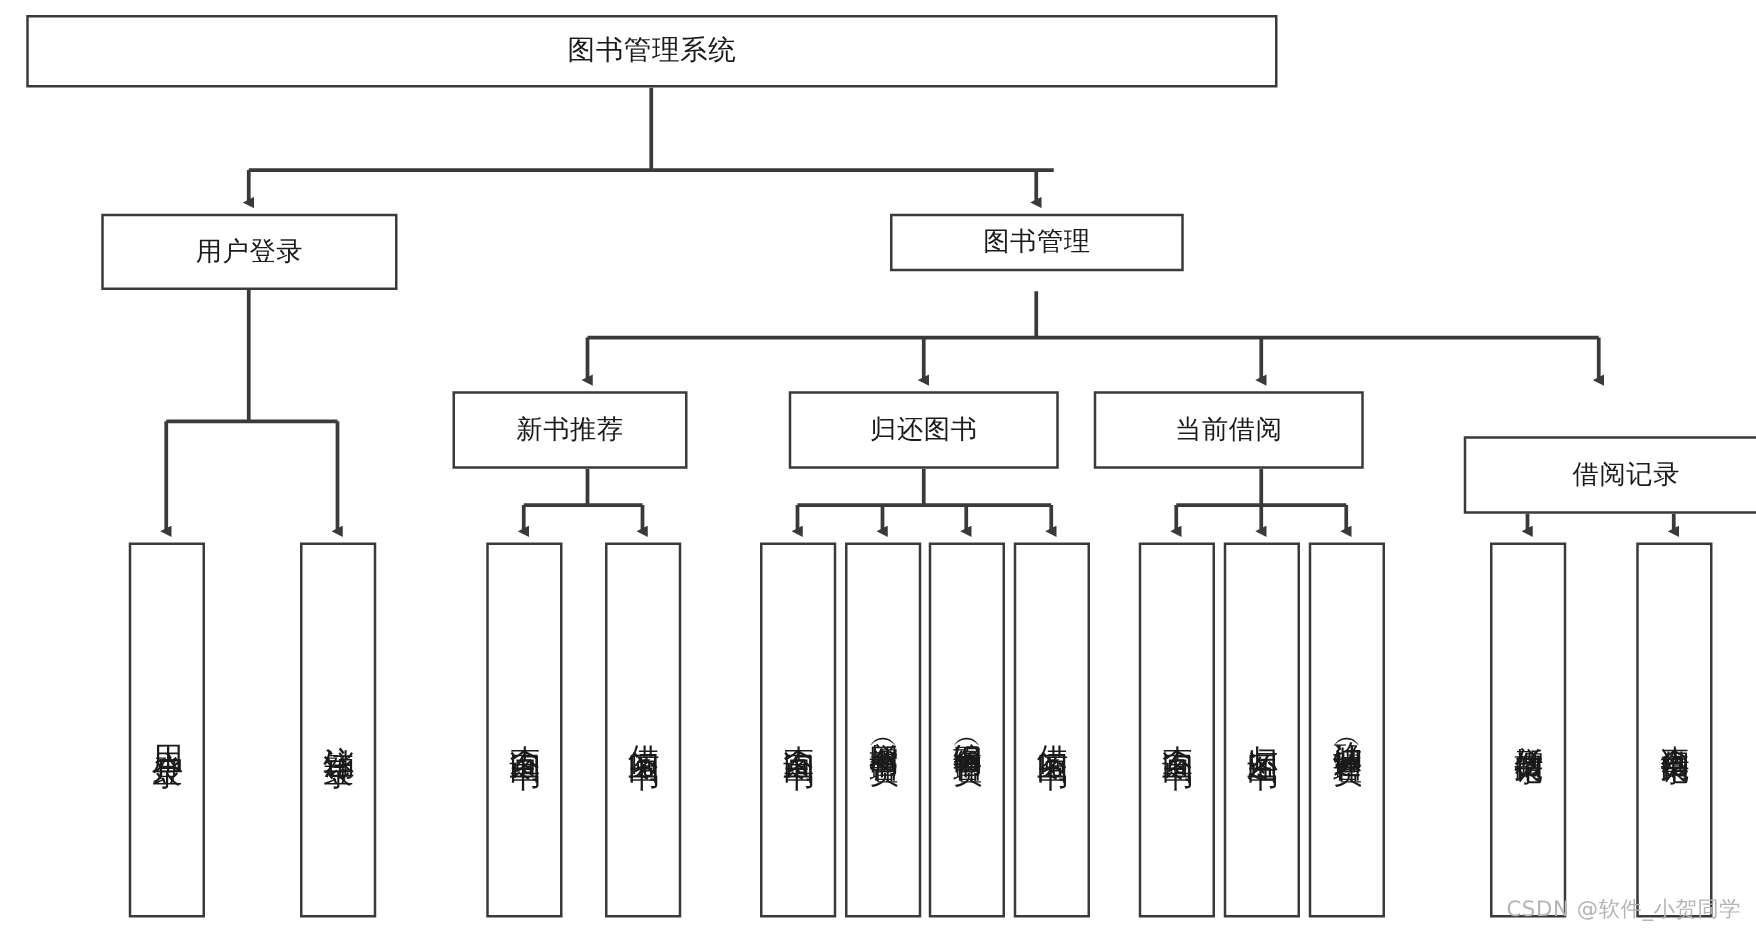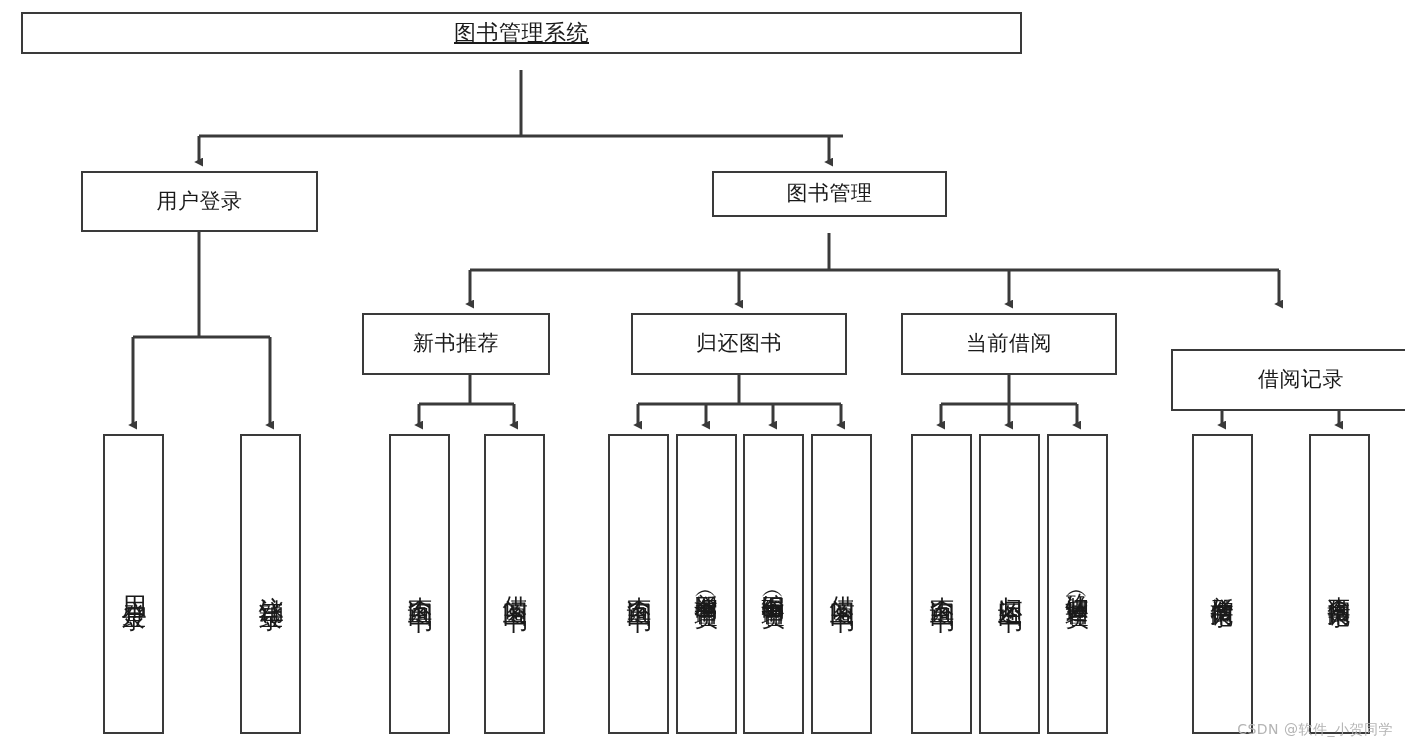--- a/index.html
+++ b/index.html
@@ -65,21 +65,21 @@
     max-height: 100%;
   }
   .node.vert.narrow .node-label {
     font-size: 23px;
     letter-spacing: 2px;
   }
   #watermark {
     position: absolute;
     right: 12px;
     bottom: 8px;
-    font-size: 14px;
+    font-size: 17px;
     color: #b4b4b4;
     letter-spacing: 0.5px;
     white-space: nowrap;
     user-select: none;
   }
 </style>
 </head>
 <body>
 
 <div id="diagram-root">
@@ -127,41 +127,41 @@
       <path d="M1009,404 L1009,425" marker-end="url(#arrowhead)"></path>
       <path d="M1077,404 L1077,425" marker-end="url(#arrowhead)"></path>
 
       <path d="M1279,375 L1279,404"></path>
       <path d="M1222,404 L1339,404"></path>
       <path d="M1222,404 L1222,425" marker-end="url(#arrowhead)"></path>
       <path d="M1339,404 L1339,425" marker-end="url(#arrowhead)"></path>
     </g>
   </svg>
 
-  <div class="node horiz root" style="left:21px; top:12px; width:1001px; height:42px;text-decoration:underline;">
+  <div class="node horiz root" style="left:21px; top:12px; width:1001px; height:58px;">
     <span class="node-label">图书管理系统</span>
   </div>
 
   <div class="node horiz" style="left:81px; top:171px; width:237px; height:61px;">
     <span class="node-label">用户登录</span>
   </div>
 
   <div class="node horiz" style="left:712px; top:171px; width:235px; height:46px;">
     <span class="node-label">图书管理</span>
   </div>
 
   <div class="node horiz" style="left:362px; top:313px; width:188px; height:62px;">
     <span class="node-label">新书推荐</span>
   </div>
 
   <div class="node horiz" style="left:631px; top:313px; width:216px; height:62px;">
     <span class="node-label">归还图书</span>
   </div>
 
-  <div class="node horiz" style="left:901px; top:313px; width:216px; height:62px;">
+  <div class="node horiz" style="left:875px; top:313px; width:216px; height:62px;">
     <span class="node-label">当前借阅</span>
   </div>
 
   <div class="node horiz" style="left:1171px; top:313px; width:260px; height:62px;margin-top:36px;">
     <span class="node-label">借阅记录</span>
   </div>
 
   <div class="node vert" style="left:103px; top:434px; width:61px; height:300px;">
     <span class="node-label">用户登录</span>
   </div>

